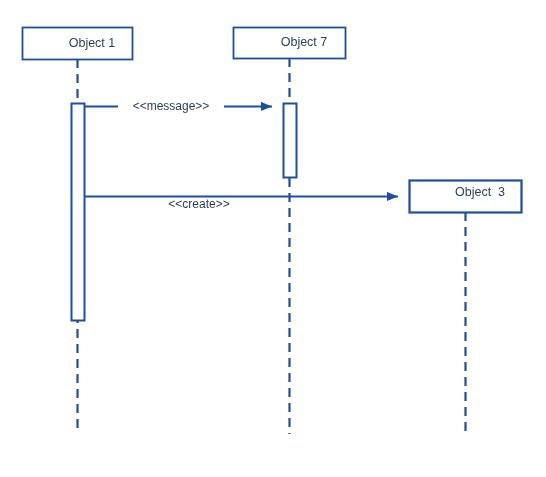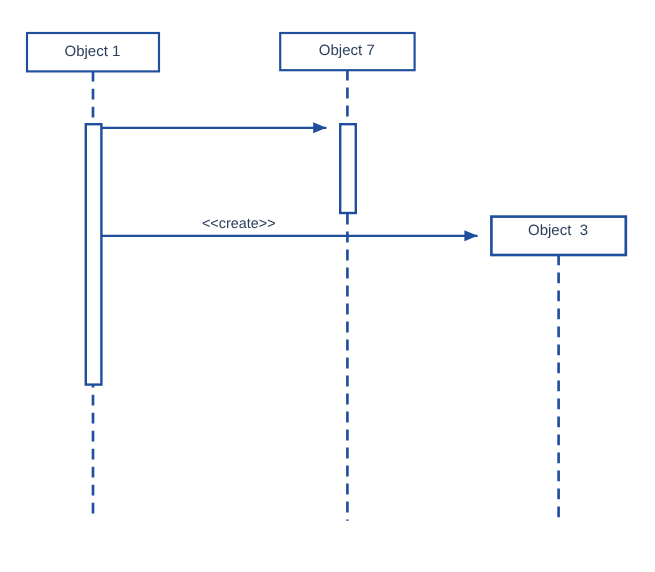--- a/index.html
+++ b/index.html
@@ -34,20 +34,21 @@
     pointer-events: none;
   }
   .obj-label {
     position: absolute;
     text-align: center;
     color: #2b3f5c;
     font-family: "Liberation Sans", sans-serif;
     font-size: 12.5px;
     line-height: 1;
     white-space: pre;
+    padding-left: 15px;
   }
   .msg-label {
     position: absolute;
     text-align: center;
     color: #2b3f5c;
     font-family: "Liberation Sans", sans-serif;
     font-size: 12px;
     line-height: 1;
     white-space: pre;
     background: #ffffff;
@@ -95,18 +96,19 @@
   </svg>
 
   <div class="layer-text">
 
     <div class="obj-label" style="left:22px; top:37px; width:110px;">Object 1</div>
 
     <div class="obj-label" style="left:233px; top:36px; width:112px;">Object 7</div>
 
     <div class="obj-label" style="left:409px; top:186px; width:112px;">Object  3</div>
 
+    <div class="msg-label" style="left:118px; top:100px; width:100px;">&lt;&lt;message&gt;&gt;</div>
 
-    <div class="msg-label" style="left:146px; top:180px; width:100px;">&lt;&lt;create&gt;&gt;</div>
+    <div class="msg-label" style="left:146px; top:198px; width:100px;">&lt;&lt;create&gt;&gt;</div>
 
   </div>
 
 </div>
 
 </body></html>

